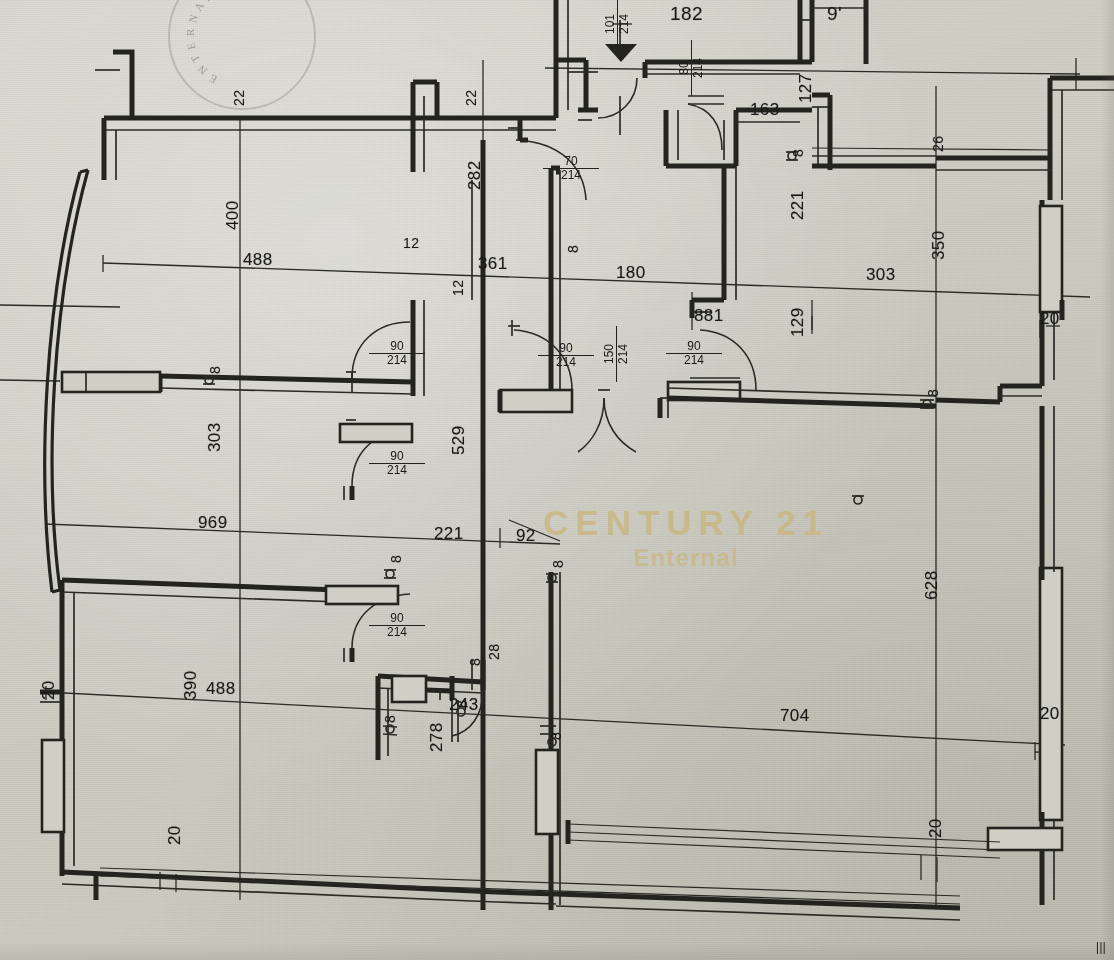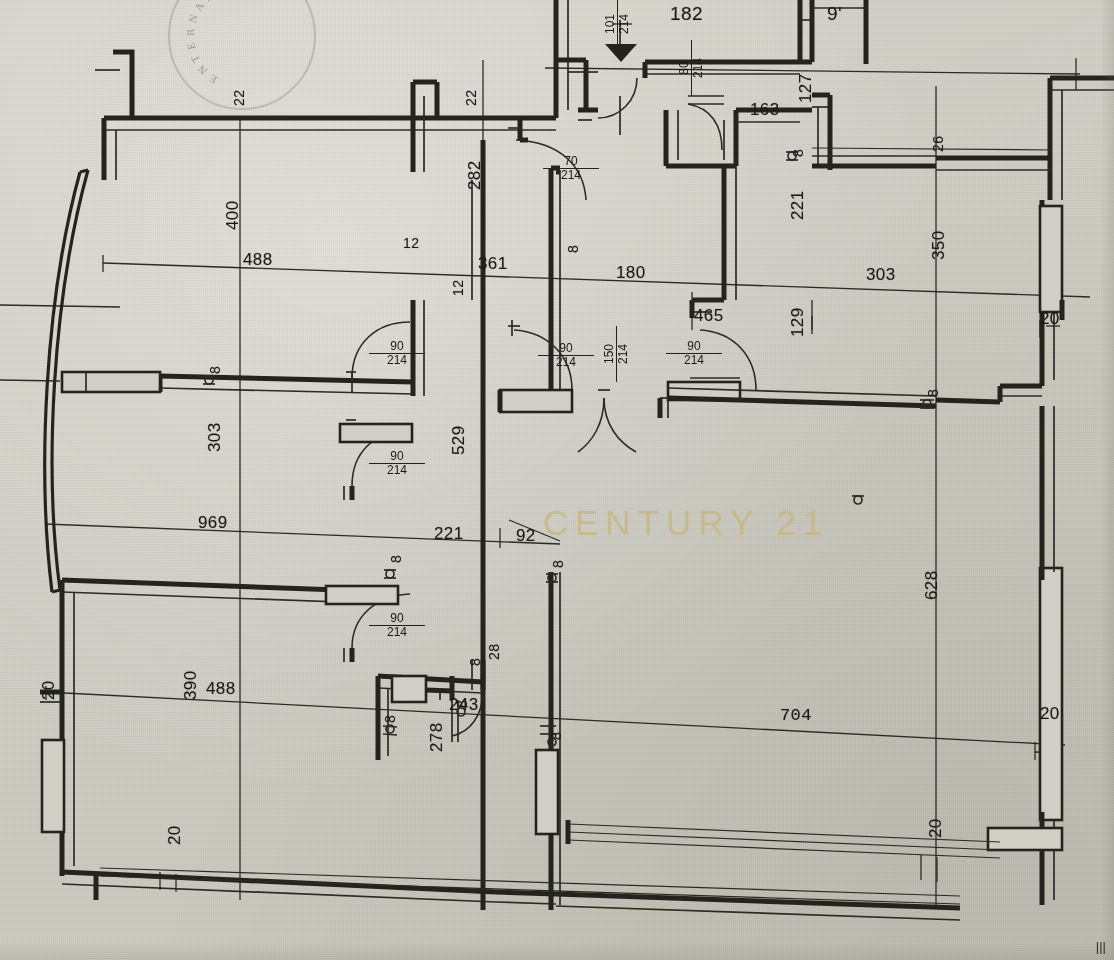--- a/index.html
+++ b/index.html
@@ -34,20 +34,21 @@
   #plan svg{display:block;}
 
   
   #watermark{
     position:absolute;
     left:476px; top:505px;
     width:420px; height:80px;
     pointer-events:none;
     text-align:center;
     line-height:1;
+    font-weight:bold;
   }
   #wm-main{
     font-size:35px;
     letter-spacing:7px;
     color:#c9b478;
     opacity:.72;
     font-family:"Liberation Sans", sans-serif;
     white-space:nowrap;
   }
   #wm-sub{
@@ -469,39 +470,40 @@
         <span style="transform: rotate(-105deg) translate(0px, -58px);">E</span>
         <span style="transform: rotate(-90deg) translate(0px, -58px);">R</span>
         <span style="transform: rotate(-75deg) translate(0px, -58px);">N</span>
         <span style="transform: rotate(-60deg) translate(0px, -58px);">A</span>
         <span style="transform: rotate(-45deg) translate(0px, -58px);">L</span>
       </div>
   </div>
 
   <div id="watermark">
     <div id="wm-main">CENTURY 21</div>
+    <div id="wm-sub">Enternal</div>
   </div>
 
   <div id="dims">
       <div class="dim big" style="left: 670px; top: 4px;">182</div>
       <div class="dim big" style="left: 827px; top: 4px;">9'</div>
       <div class="dim" style="left: 750px; top: 101px;">163</div>
       <div class="dim rot" style="left: 797px; top: 103px;">127</div>
       <div class="dim sm rot" style="left: 931px; top: 152px;">26</div>
       <div class="dim sm rot" style="left: 232px; top: 106px;">22</div>
       <div class="dim sm rot" style="left: 464px; top: 106px;">22</div>
       <div class="dim rot" style="left: 224px; top: 230px;">400</div>
       <div class="dim" style="left: 243px; top: 251px;">488</div>
       <div class="dim rot" style="left: 466px; top: 190px;">282</div>
       <div class="dim sm" style="left: 403px; top: 236px;">12</div>
       <div class="dim sm rot" style="left: 451px; top: 296px;">12</div>
       <div class="dim" style="left: 478px; top: 255px;">361</div>
       <div class="dim sm rot" style="left: 566px; top: 253px;">8</div>
       <div class="dim" style="left: 616px; top: 264px;">180</div>
-      <div class="dim" style="left: 694px; top: 307px;">465</div>
+      <div class="dim" style="left: 694px; top: 307px;">881</div>
       <div class="dim rot" style="left: 789px; top: 220px;">221</div>
       <div class="dim" style="left: 866px; top: 266px;">303</div>
       <div class="dim rot" style="left: 930px; top: 260px;">350</div>
       <div class="dim rot" style="left: 789px; top: 337px;">129</div>
       <div class="dim" style="left: 1040px; top: 310px;">20</div>
       <div class="dim sm rot" style="left: 791px; top: 157px;">8</div>
       <div class="dim rot" style="left: 206px; top: 452px;">303</div>
       <div class="dim" style="left: 198px; top: 514px;">969</div>
       <div class="dim rot" style="left: 450px; top: 455px;">529</div>
       <div class="dim" style="left: 434px; top: 525px;">221</div>
@@ -512,21 +514,21 @@
       <div class="dim sm rot" style="left: 926px; top: 397px;">8</div>
       <div class="dim rot" style="left: 923px; top: 600px;">628</div>
       <div class="dim" style="left: 206px; top: 680px;">488</div>
       <div class="dim rot" style="left: 182px; top: 700px;">390</div>
       <div class="dim rot" style="left: 40px; top: 700px;">20</div>
       <div class="dim" style="left: 449px; top: 696px;">243</div>
       <div class="dim sm rot" style="left: 468px; top: 666px;">8</div>
       <div class="dim sm rot" style="left: 487px; top: 660px;">28</div>
       <div class="dim sm rot" style="left: 455px; top: 708px;">8</div>
       <div class="dim rot" style="left: 428px; top: 752px;">278</div>
-      <div class="dim" style="left: 780px; top: 707px; font-family: Liberation Mono, monospace;">704</div>
+      <div class="dim" style="left: 780px; top: 707px;">704</div>
       <div class="dim" style="left: 1040px; top: 705px;">20</div>
       <div class="dim rot" style="left: 166px; top: 845px;">20</div>
       <div class="dim rot" style="left: 927px; top: 838px;">20</div>
       <div class="dim sm rot" style="left: 383px; top: 723px;">8</div>
       <div class="dim sm rot" style="left: 549px; top: 740px;">8</div>
     </div>
 
   <div id="doors">
       <div class="door-label vert" style="left: 604px; top: 52px;">
         <span class="num">101</span>

